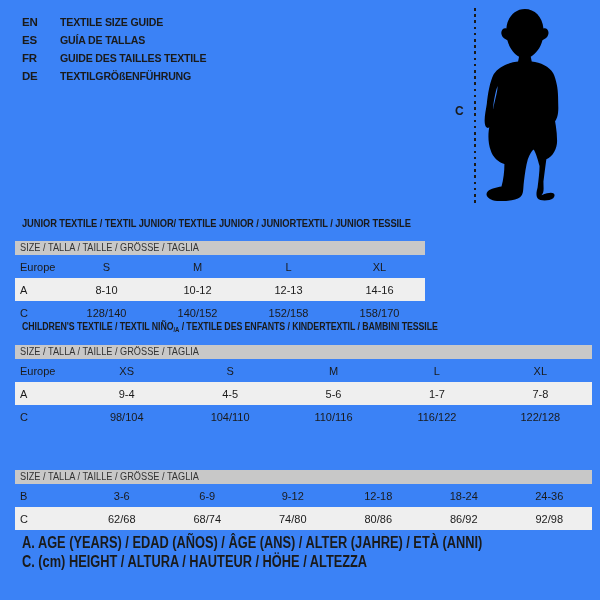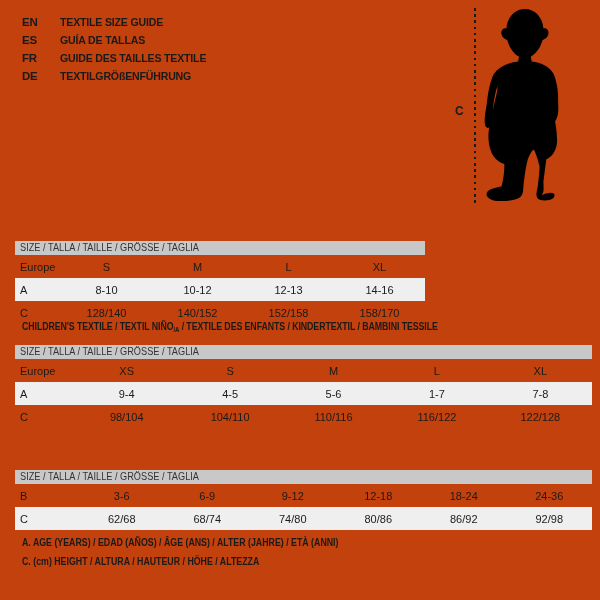--- a/index.html
+++ b/index.html
@@ -1,17 +1,17 @@
 <!DOCTYPE html>
 <html style="--header-bar-bg: #c8c8c8; --row-alt-bg: #efefef; --text: #1a1a1a; --silhouette: #000000;"><head>
 <meta charset="utf-8">
 <style>
   html,body{margin:0;padding:0;}
   body{font-family:"Liberation Sans", sans-serif; color:var(--text,#1a1a1a);}
-  .page{position:relative;width:600px;height:600px;background:#c2410c;overflow:hidden;}
+  .page{position:relative;width:600px;height:600px;background:#3b82f6;overflow:hidden;}
 
   
   .lang-block{position:absolute;left:22px;top:13px;}
   .lang-row{display:flex;height:18px;align-items:center;font-weight:bold;font-size:11.5px;letter-spacing:-0.2px;}
   .lang-code{width:38px;}
   .lang-title{display:inline-block;transform:scaleX(.92);transform-origin:0 50%;white-space:nowrap;}
 
   
   .dotted-line{position:absolute;left:474px;top:8px;width:2px;height:198px;
     background-image:repeating-linear-gradient(to bottom,var(--text,#1a1a1a) 0 2.6px,transparent 2.6px 6.2px);}
@@ -38,21 +38,21 @@
   .st-cell{flex:1;text-align:center;}
 
   #junior-table{left:15px;top:241px;width:410px;}
   #junior-title{left:22px;top:217px;}
   #children-table{left:15px;top:345px;width:577px;}
   #children-title{left:22px;top:320px;}
   #babies-table{left:15px;top:470px;width:577px;}
   #babies-title{left:22px;top:427px;}
 
   
-  .legend{position:absolute;left:22px;top:533px;font-weight:bold;font-size:11px;line-height:19px;}
+  .legend{position:absolute;left:22px;top:533px;font-weight:bold;font-size:16px;line-height:19px;}
 </style>
 </head>
 <body>
 
 <div class="page">
 
   <header class="lang-block">
     <div class="lang-row">
       <span class="lang-code">EN</span>
       <span class="lang-title">TEXTILE SIZE GUIDE</span>
@@ -86,20 +86,23 @@
       C52,148 50,152 48,157 C46,164 45,172 44,180 C43,188 44,193 40,196
       C35,200 20,201 12,199 C6,197 4,193 7,190 C10,187 16,186 21,185
       C23,178 24,170 24,162 C18,160 12,155 10,148 C7,140 7,130 9,122
       C11,112 13,102 15,94 C16,90 17,86 17,82
       C15,87 14,93 13,99 C12,106 12,113 11,119 C10,126 5,127 4,121
       C3,115 5,107 6,100 C7,90 9,78 13,70 C18,62 28,58 38,57 L39,52
       C34,49 29,43 27,35 C25,34 22,33 21,29 C20,25 23,22 26,23
       C27,11 35,3 45,3 Z"></path>
   </svg>
 
+  <div class="tbl-title" id="junior-title">
+    <span class="cx85">JUNIOR TEXTILE / TEXTIL JUNIOR/ TEXTILE JUNIOR / JUNIORTEXTIL / JUNIOR TESSILE</span>
+  </div>
   <div class="size-table t1" id="junior-table">
     <div class="st-bar">
       <span class="cx92">SIZE / TALLA / TAILLE / GRÖSSE / TAGLIA</span>
     </div>
     <div class="st-row">
       <span class="st-label">Europe</span>
       <span class="st-cell">S</span>
       <span class="st-cell">M</span>
       <span class="st-cell">L</span>
       <span class="st-cell">XL</span>

